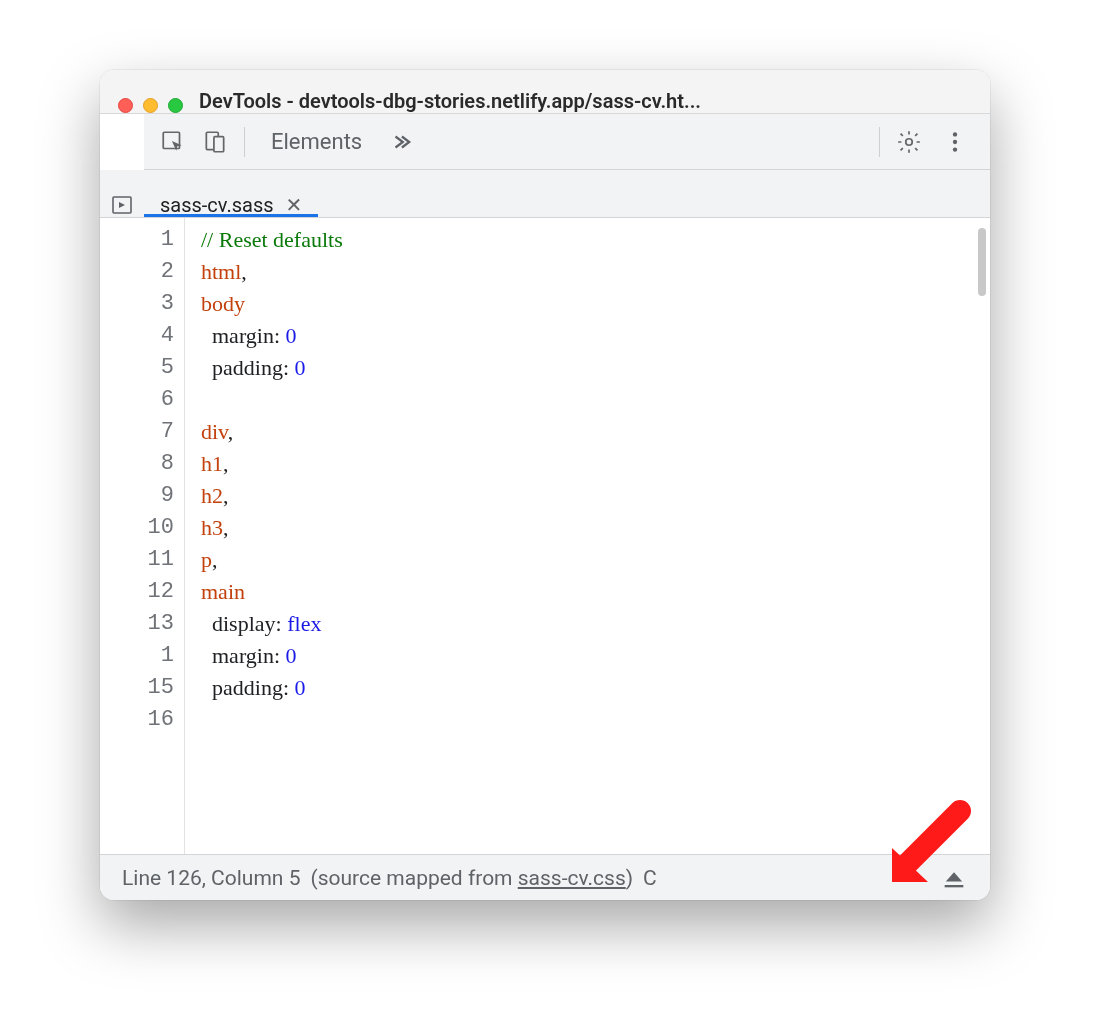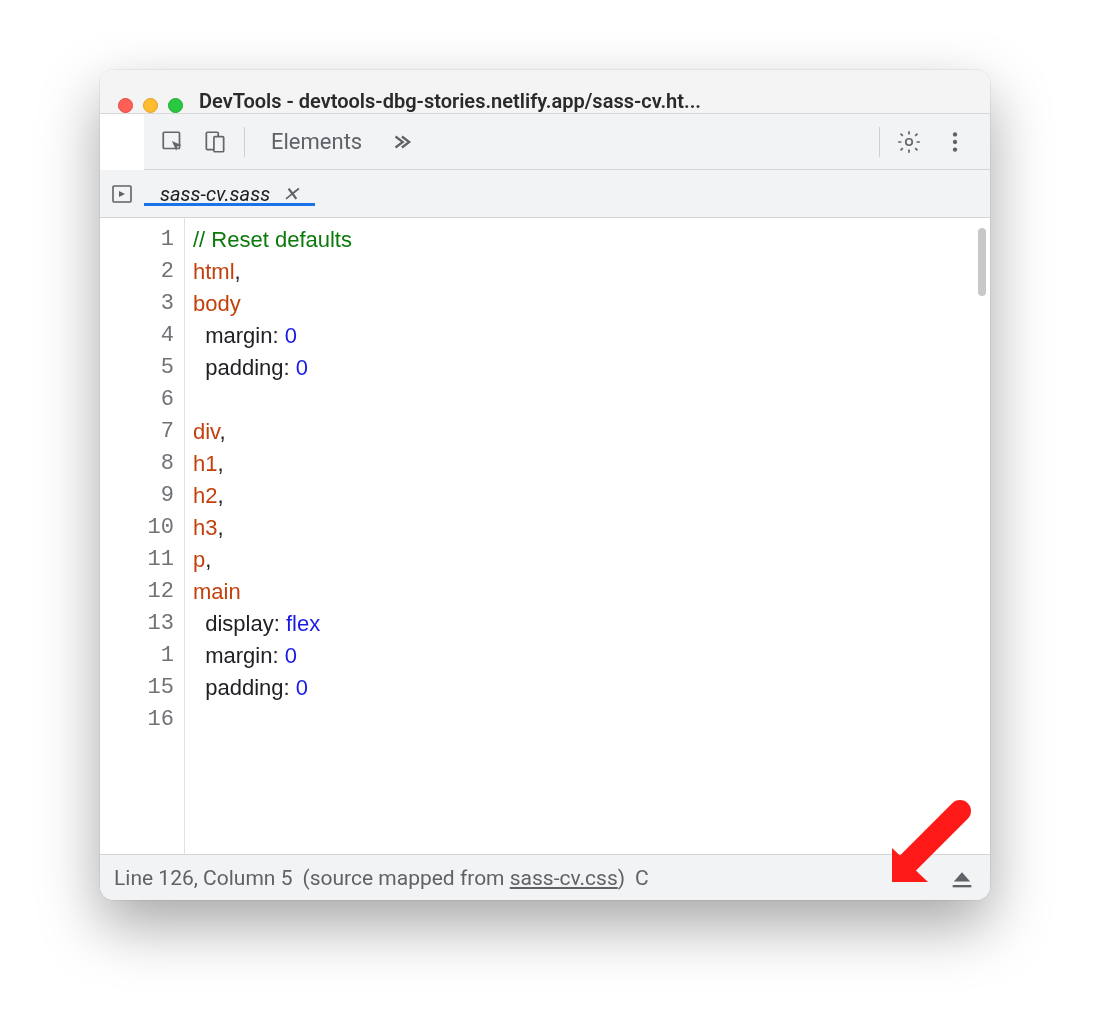--- a/index.html
+++ b/index.html
@@ -49,39 +49,39 @@
 .tb-icon { width:42px; height:42px; display:flex; align-items:center; justify-content:center; cursor:pointer; color:#5f6368;}
 .tb-icon svg { width:26px; height:26px; stroke:#666; fill:none; stroke-width:1.6;}
 .vdiv { width:1px; height:30px; background:#cfcfcf; margin:0 8px;}
 .tabs { display:flex; align-items:stretch; height:100%; flex:1;}
 .tab { padding:0 18px; display:flex; align-items:center; font-size:22px; color:#5f6368; cursor:pointer; position:relative;}
 .tab.active { color:#1a73e8; }
 .tab.active::after { content:""; position:absolute; bottom:0; left:10px; right:10px; height:3px; background:#1a73e8;}
 .more-tabs { width:42px; display:flex; align-items:center; justify-content:center; color:#5f6368; font-size:22px;}
 .right-tools { display:flex; align-items:center; gap:4px; padding-right:6px;}
 .filetabs {
-  height:48px; background:#f1f3f4; border-bottom:1px solid #d2d4d6; display:flex; align-items:center;font-style:italic;
+  height:48px; background:#f1f3f4; border-bottom:1px solid #d2d4d6; display:flex; align-items:flex-end;
 }
 .run-panel { width:44px; display:flex; align-items:center; justify-content:center; color:#5f6368;}
 .run-panel svg{width:24px;height:24px;}
 .filetab { display:flex; align-items:center; padding:0 16px; font-size:20px; color:#202124; position:relative; gap:12px; cursor:pointer;}
 .filetab.active::after { content:""; position:absolute; bottom:0; left:0; right:0; height:3px; background:#1a73e8;}
 .filetab .close { font-size:20px; color:#5f6368; cursor:pointer;}
 .editor { flex:1; display:flex; position:relative; overflow:hidden; background:#fff;}
 .gutter { width:84px; background:#fff; text-align:right; padding:6px 10px 6px 0; color:#6f7277; font-family: Menlo, Consolas, "Courier New", monospace; font-size:22px; line-height:32px;}
 .gutter .ln { height:32px;}
-.code { flex:1; padding:6px 8px; font-family: Liberation Sans, sans-serif; font-size:22px; line-height:32px; white-space:pre; color:#202124; border-left:1px solid #e2e2e2;}
+.code { flex:1; padding:6px 16px; font-family: Liberation Serif, serif; font-size:22px; line-height:32px; white-space:pre; color:#202124; border-left:1px solid #e2e2e2;}
 .code .line{height:32px; display:block;}
 .cm { color:#0b7a0b;}
 .sel { color:#c2410c;}
 .prop{ color:#202124;}
 .val-num{ color:#1a1ae6;}
 .val-kw{ color:#1a1ae6;}
 .scroll-thumb { position:absolute; right:4px; top:10px; width:8px; height:68px; background:#c8c8c8; border-radius:4px;}
-.statusbar { height:46px; background:#f1f3f4; border-top:1px solid #d2d4d6; display:flex; align-items:center; padding:0 14px; font-size:21px; color:#5f6368; gap:10px;}
+.statusbar { height:46px; background:#f1f3f4; border-top:1px solid #d2d4d6; display:flex; align-items:center; padding:0 22px; font-size:21px; color:#5f6368; gap:10px;}
 .statusbar .link { text-decoration:underline; cursor:pointer; color:#5f6368;}
 .statusbar .spacer { flex:1;}
 .collapse-icon { width:28px; height:28px; color:#5f6368;}
 .collapse-icon svg{width:100%;height:100%;}
 .arrow-annotation {
   position:absolute; left:880px; top:796px; width:100px; height:100px; pointer-events:none;
 }
 .arrow-annotation svg{width:100%;height:100%;}
 </style>
 </head>

